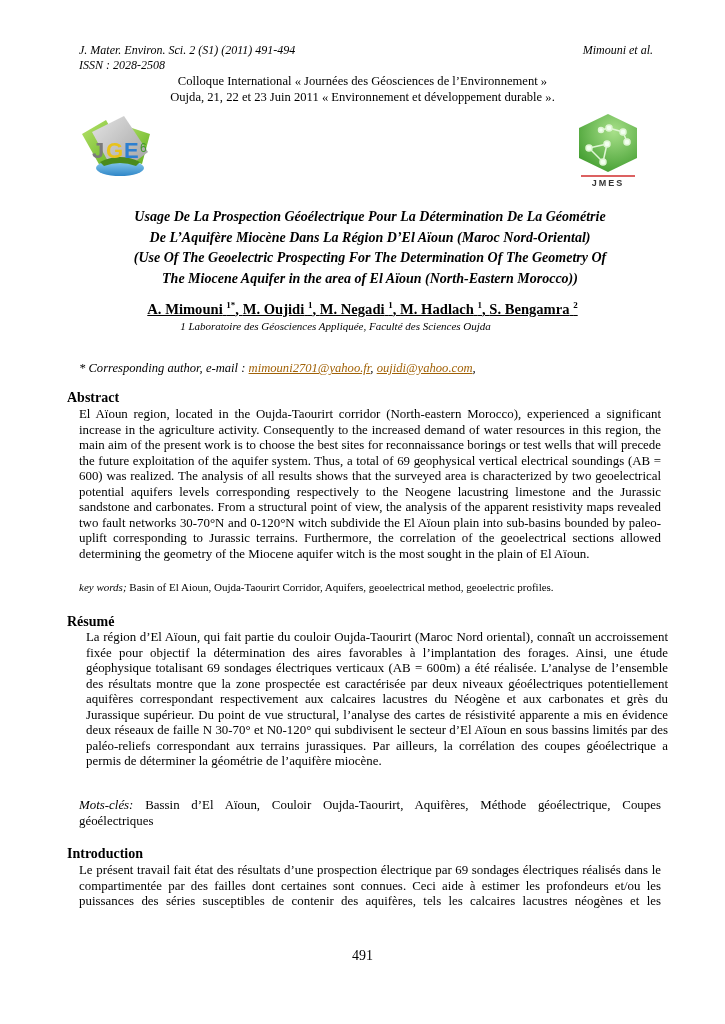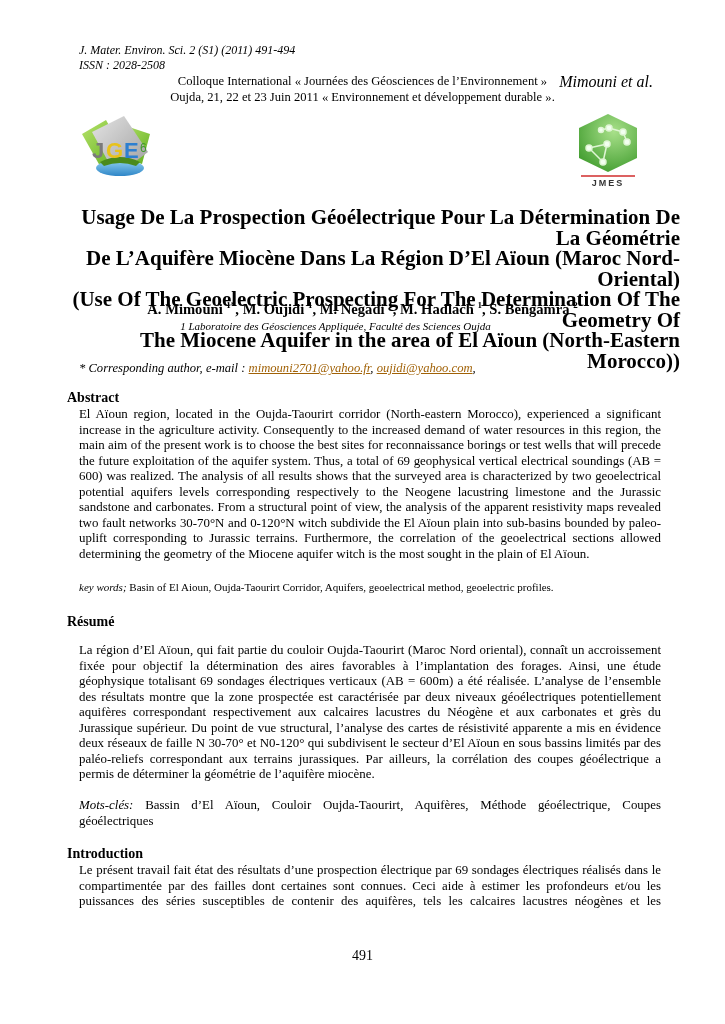--- a/index.html
+++ b/index.html
@@ -3,26 +3,26 @@
 <meta charset="utf-8">
 <style>
   html, body { margin: 0; padding: 0; background: #ffffff; }
   body {
     width: 725px; height: 1024px; position: relative; overflow: hidden;
     font-family: "Liberation Serif", "DejaVu Serif", serif;
     color: #000000;
   }
   .abs { position: absolute; }
   .hdr-left { left: 79px; top: 43px; font-size: 12px; font-style: italic; line-height: 15px; }
-  .hdr-right { right: 72px; top: 43px; font-size: 16px; font-style: italic; margin-top: 30px; }
+  .hdr-right { right: 72px; top: 43px; font-size: 12px; font-style: italic; }
   .colloque { left: 0; width: 725px; top: 73px; text-align: center; font-size: 12.6px; line-height: 16px; }
   .logo-left { left: 76px; top: 112px; width: 90px; height: 72px; }
   .logo-right { left: 575px; top: 112px; width: 66px; height: 76px; }
-  .title { left: 60px; width: 620px; top: 207px; text-align: right; font-weight: bold; font-size: 21px; line-height: 20.5px; }
-  .authors { left: 0; width: 725px; top: 300px; text-align: center; font-weight: bold; font-size: 14.6px; line-height: 18px; }
+  .title { left: 60px; width: 620px; top: 207px; text-align: center; font-weight: bold; font-size: 14px; line-height: 20.5px; font-style: italic; }
+  .authors { left: 0; width: 725px; top: 300px; text-align: center; font-weight: bold; font-size: 14.6px; line-height: 18px; text-decoration: underline; }
   .authors sup { font-size: 9px; vertical-align: super; line-height: 0; }
   .affil { left: 0; width: 671px; top: 319px; text-align: center; font-style: italic; font-size: 11px; line-height: 14.5px; }
   .corr { left: 79px; top: 361px; font-style: italic; font-size: 12.6px; }
   .corr a { color: #a16207; text-decoration: underline; }
   .section-h { left: 67px; font-weight: bold; font-size: 14px; }
   .para { left: 79px; width: 582px; font-size: 12.9px; line-height: 15.55px; text-align: justify; text-align-last: left; }
   .para .ln { display: block; text-align: justify; text-align-last: justify; white-space: nowrap; }
   .para .ln.last { text-align-last: left; }
   .kw { left: 79px; width: 582px; font-size: 11px; line-height: 15.5px; }
   .kw i { font-style: italic; }
@@ -129,21 +129,21 @@
   <span class="ln">potential aquifers levels corresponding respectively to the Neogene lacustring limestone and the Jurassic</span>
   <span class="ln">sandstone and carbonates. From a structural point of view, the analysis of the apparent resistivity maps revealed</span>
   <span class="ln">two fault networks 30-70°N and 0-120°N witch subdivide the El Aïoun plain into sub-basins bounded by paleo-</span>
   <span class="ln">uplift corresponding to Jurassic terrains. Furthermore, the correlation of the geoelectrical sections allowed</span>
   <span class="ln last">determining the geometry of the Miocene aquifer witch is the most sought in the plain of El Aïoun.</span>
 </div>
 
 <div class="abs kw" style="top:580px;"><i>key words;</i><span> Basin of El Aioun, Oujda-Taourirt Corridor, Aquifers, geoelectrical method, geoelectric profiles.</span></div>
 
 <div class="abs section-h" style="top:614px;">Résumé</div>
-<div class="abs para" style="top:643px;">
+<div class="abs para" style="top:630px;margin-left:7px;">
   <span class="ln">La région d’El Aïoun, qui fait partie du couloir Oujda-Taourirt (Maroc Nord oriental), connaît un accroissement</span>
   <span class="ln">fixée pour objectif la détermination des aires favorables à l’implantation des forages. Ainsi, une étude</span>
   <span class="ln">géophysique totalisant 69 sondages électriques verticaux (AB = 600m) a été réalisée. L’analyse de l’ensemble</span>
   <span class="ln">des résultats montre que la zone prospectée est caractérisée par deux niveaux géoélectriques potentiellement</span>
   <span class="ln">aquifères correspondant respectivement  aux calcaires lacustres du Néogène et aux carbonates et  grès du</span>
   <span class="ln">Jurassique supérieur. Du point de vue structural, l’analyse des cartes de résistivité apparente a mis en évidence</span>
   <span class="ln">deux réseaux de faille N 30-70° et N0-120° qui subdivisent le secteur d’El Aïoun en sous bassins limités par des</span>
   <span class="ln">paléo-reliefs correspondant aux terrains jurassiques. Par ailleurs, la corrélation des coupes géoélectrique a</span>
   <span class="ln last">permis de déterminer la géométrie de l’aquifère miocène.</span>
 </div>

